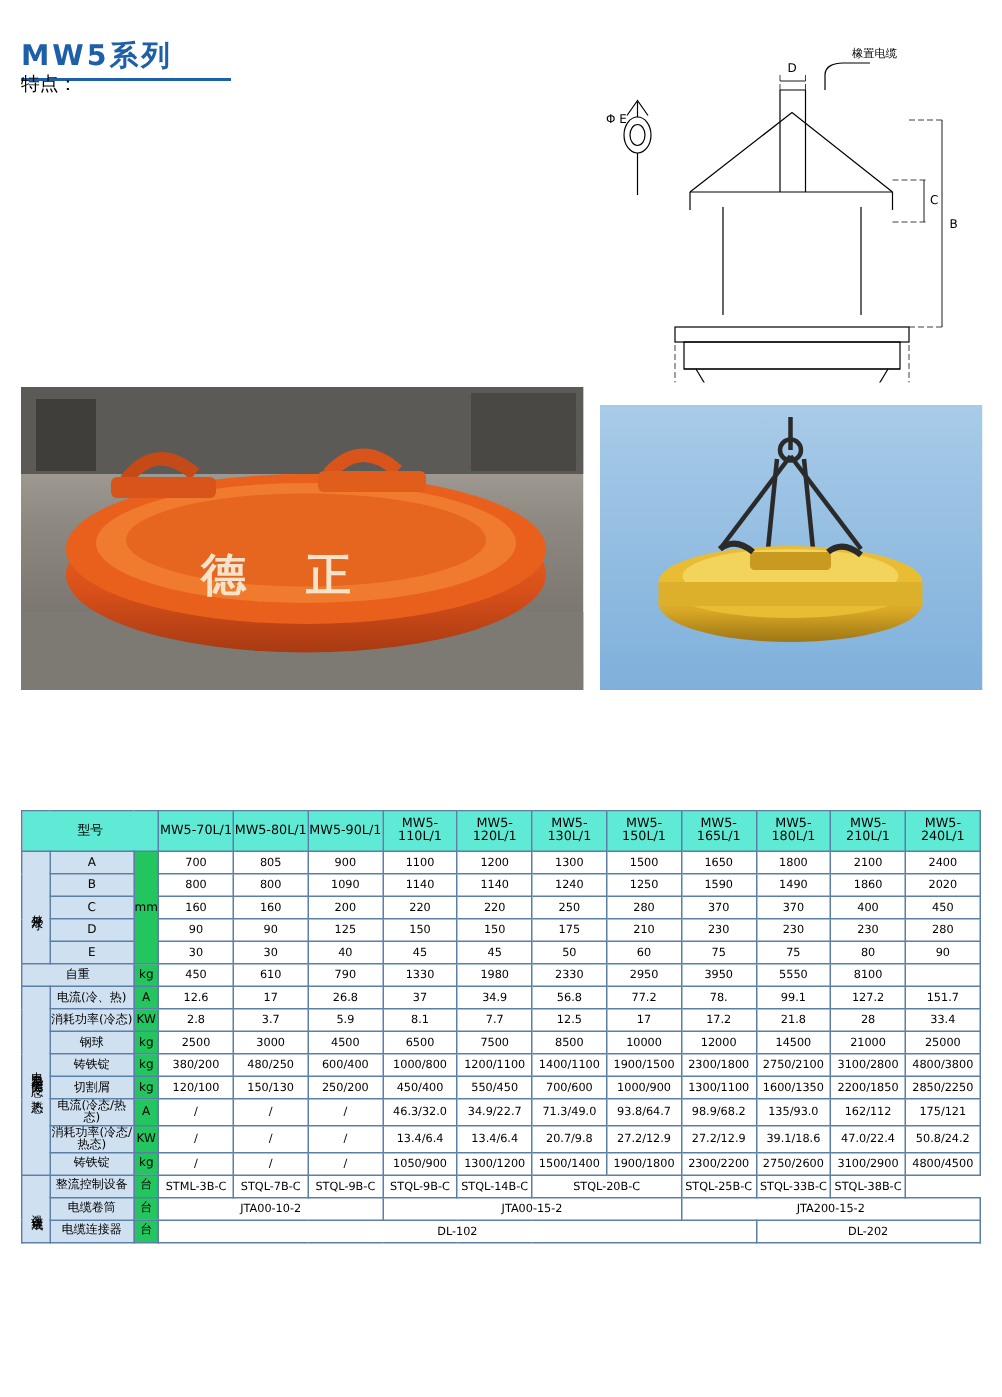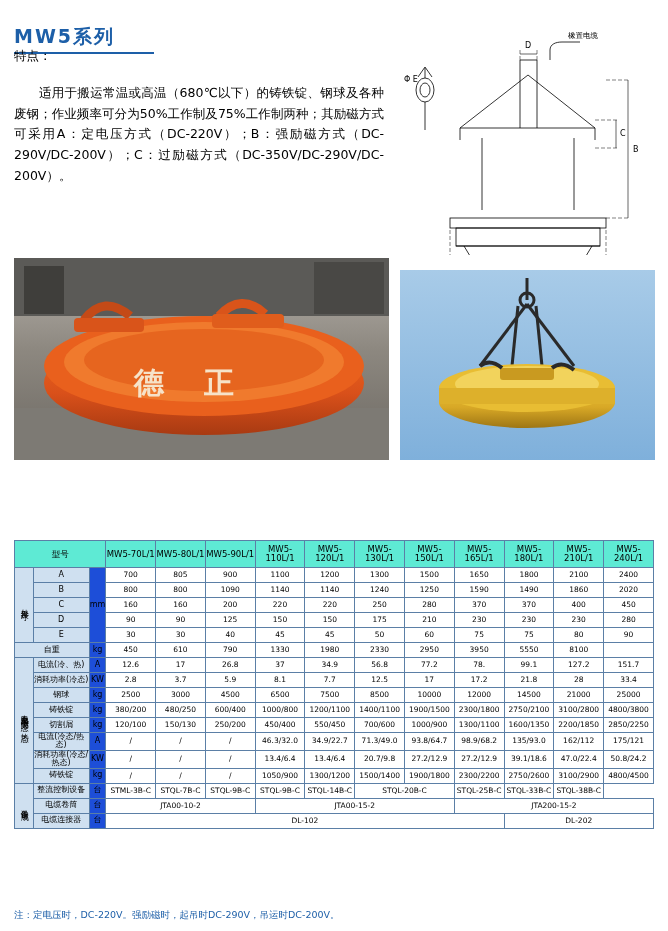--- a/index.html
+++ b/index.html
@@ -123,21 +123,21 @@
     text-orientation: upright;
     display: inline-block;
     letter-spacing: 1px;
     line-height: 1;
   }
   td.rowname {
     background: #cfe0f0;
     font-size: 8px;
   }
   td.unit {
-    background: #1d4ed8;
+    background: #22c55e;
     width: 16px;
     font-size: 8px;
   }
   
   .note {
     position: absolute;
     left: 14px;
     top: 909px;
     font-size: 9.5px;
     color: #1d5fa8;
@@ -145,21 +145,20 @@
 </style>
 </head>
 <body>
 
 <div class="page">
 
   <div class="title">MW5系列</div>
   <div class="title-rule"></div>
 
   <div class="feat-label">特点：</div>
-  <div class="feat-body">适用于搬运常温或高温（680℃以下）的铸铁锭、钢球及各种废钢；作业频率可分为50%工作制及75%工作制两种；其励磁方式可采用A：定电压方式（DC-220V）；B：强励磁方式（DC-290V/DC-200V）；C：过励磁方式（DC-350V/DC-290V/DC-200V）。</div>
 
   <div class="draw-wrap">
     <svg width="255" height="235" viewBox="0 0 255 235">
       <g stroke="#000" fill="none" stroke-width="0.8">
 
         <ellipse cx="25" cy="70" rx="9" ry="12"></ellipse>
         <ellipse cx="25" cy="70" rx="5" ry="7"></ellipse>
         <path d="M25 58 L25 48 M18 57 L25 47 L32 57"></path>
 
         <path d="M25 82 L25 98"></path>
@@ -527,15 +526,14 @@
       </tr>
       <tr>
         <td class="rowname">电缆连接器</td>
         <td class="unit">台</td>
         <td colspan="8">DL-102</td>
         <td colspan="3">DL-202</td>
       </tr>
     </tbody>
   </table>
 
-  <div class="note">注：定电压时，DC-220V。强励磁时，起吊时DC-290V，吊运时DC-200V。</div>
 
 </div>
 
 </body></html>

